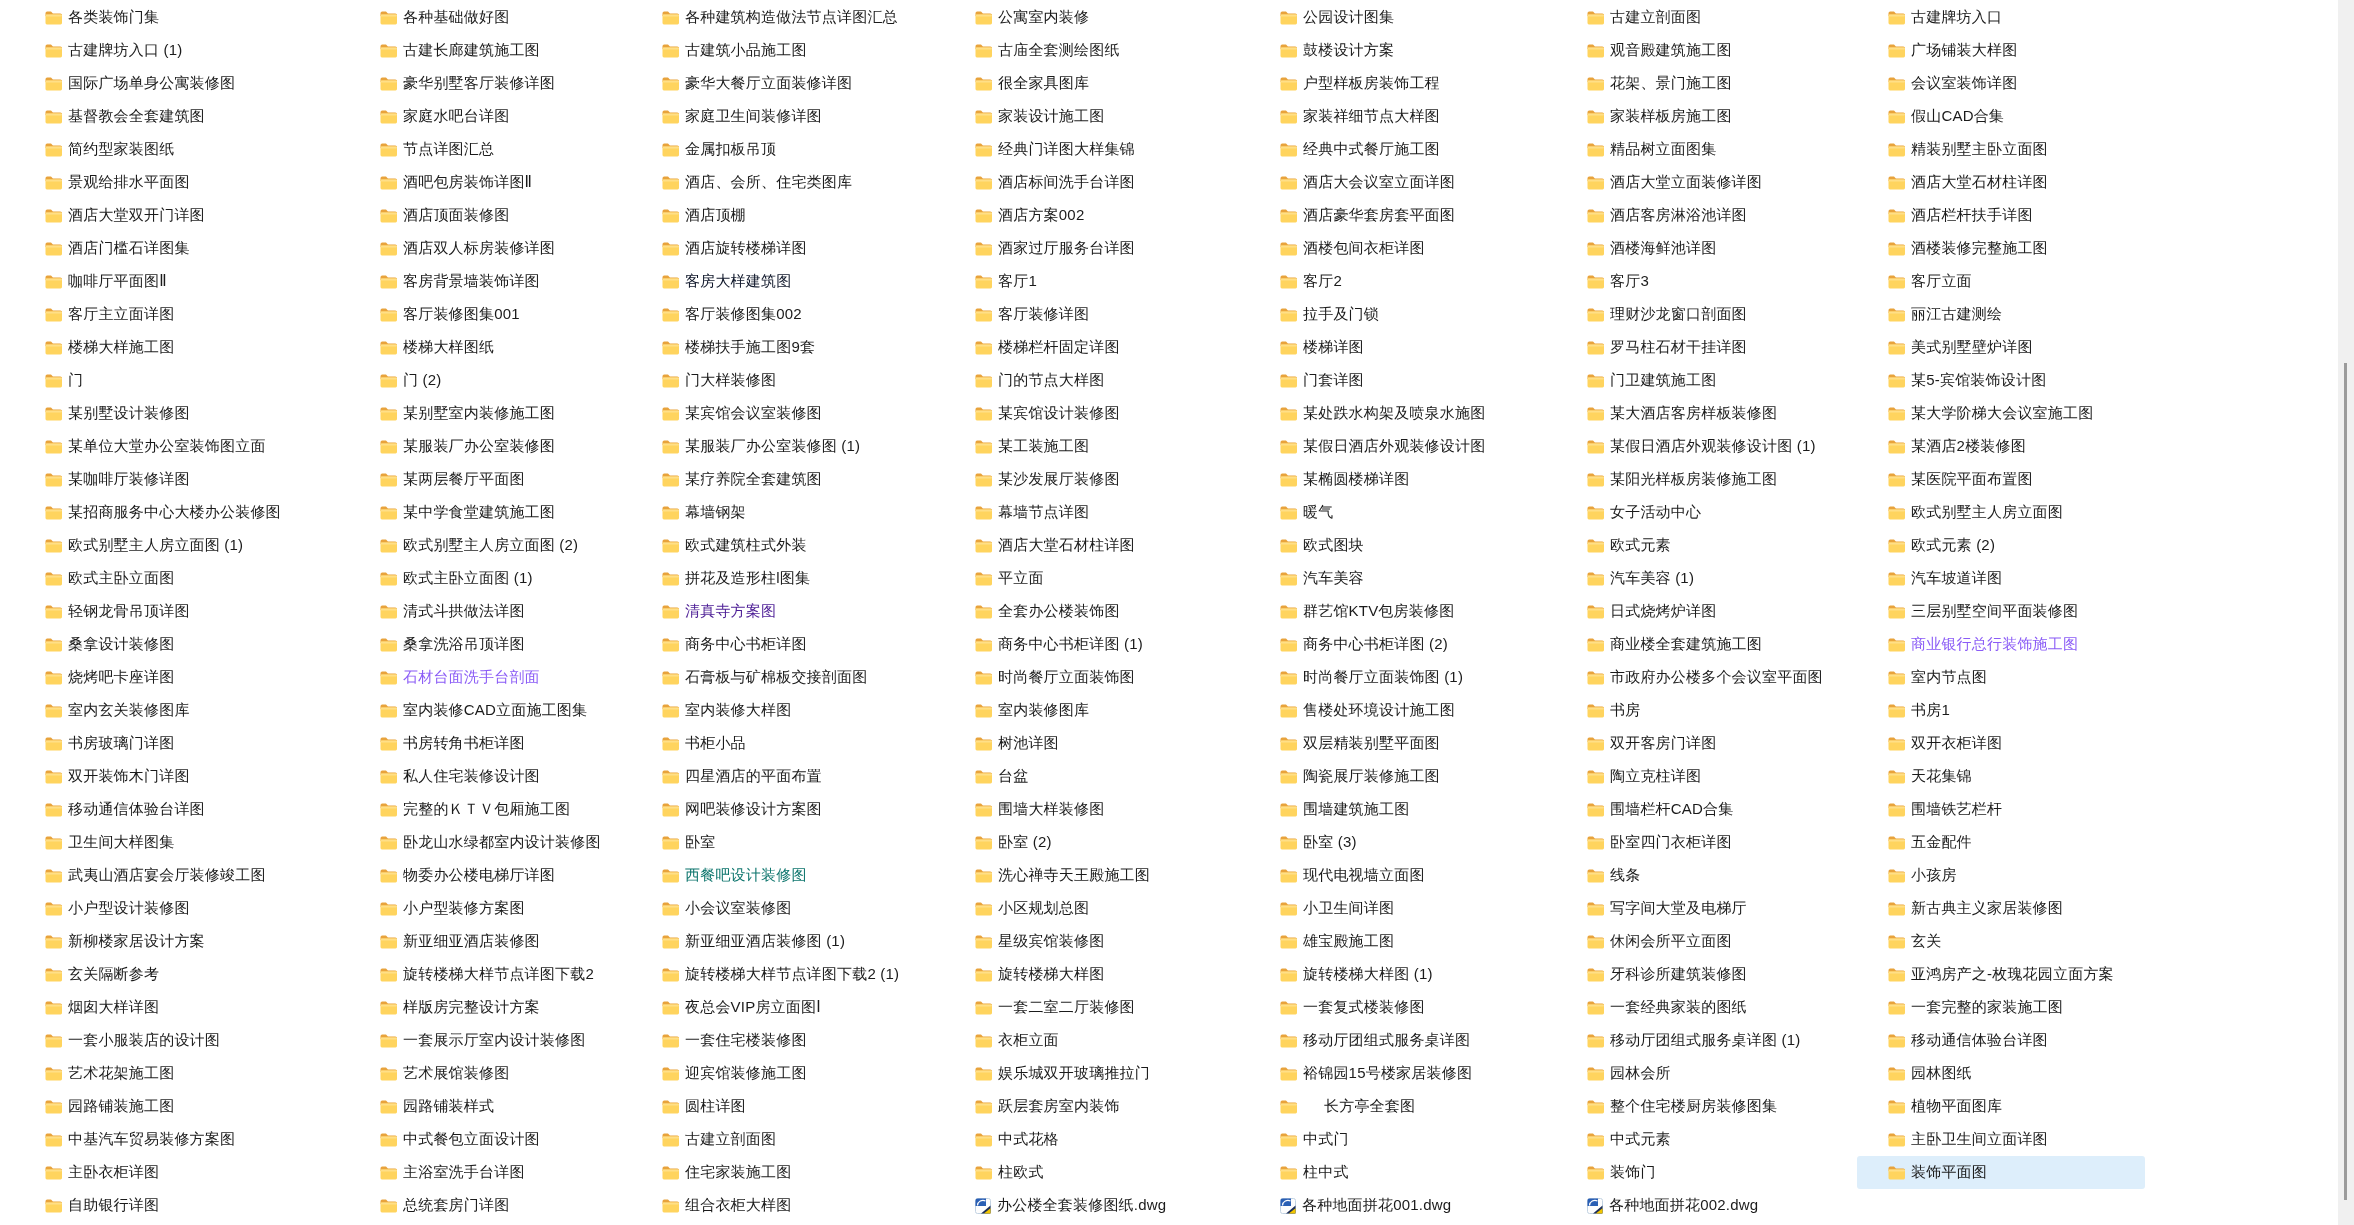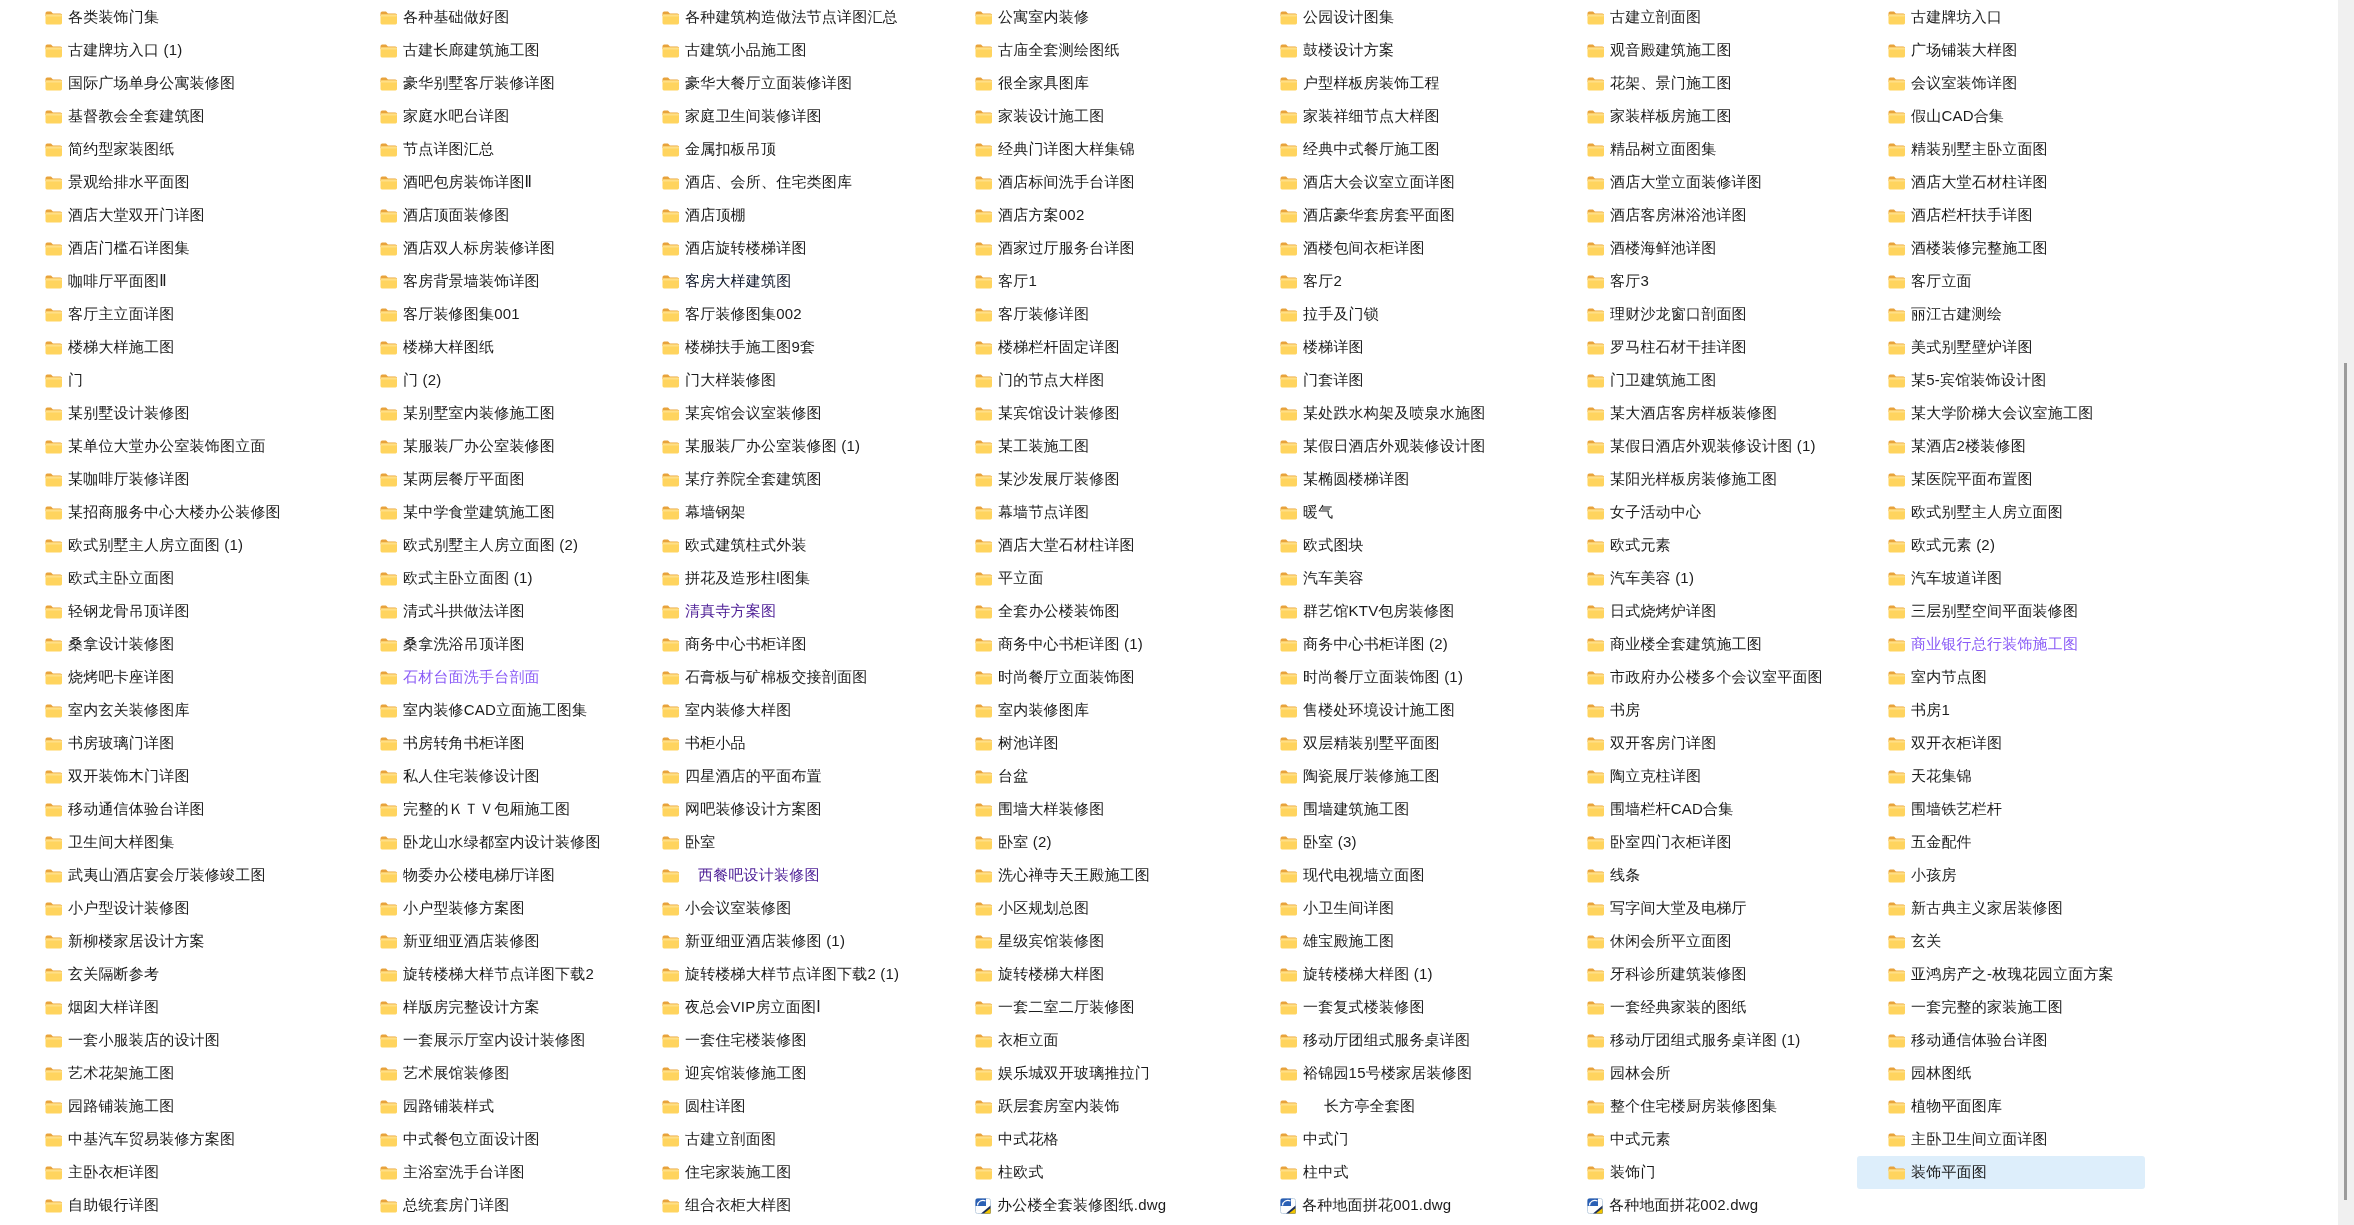--- a/index.html
+++ b/index.html
@@ -864,21 +864,21 @@
               <rect x="0.5" y="3.4" width="16.5" height="2.2" rx="1.1" fill="#ffdf87"></rect>
             </svg></span>
           <span class="label" style="color: rgb(27, 27, 27);">卧室</span>
         </div>
         <div class="item">
           <span class="ficon"><svg width="17" height="14" viewBox="0 0 17 14">
               <path d="M0.5 2.2 A1.7 1.7 0 0 1 2.2 0.5 H6 L7.9 2.4 H15.3 A1.7 1.7 0 0 1 17 4.1 V5 H0.5 Z" fill="#e8a33c"></path>
               <rect x="0.5" y="3.4" width="16.5" height="10.1" rx="1.4" fill="#ffd45e"></rect>
               <rect x="0.5" y="3.4" width="16.5" height="2.2" rx="1.1" fill="#ffdf87"></rect>
             </svg></span>
-          <span class="label" style="color: #4c1d95; margin-left: 13px;">西餐吧设计装修图</span>
+          <span class="label" style="color: #0f766e;">西餐吧设计装修图</span>
         </div>
         <div class="item">
           <span class="ficon"><svg width="17" height="14" viewBox="0 0 17 14">
               <path d="M0.5 2.2 A1.7 1.7 0 0 1 2.2 0.5 H6 L7.9 2.4 H15.3 A1.7 1.7 0 0 1 17 4.1 V5 H0.5 Z" fill="#e8a33c"></path>
               <rect x="0.5" y="3.4" width="16.5" height="10.1" rx="1.4" fill="#ffd45e"></rect>
               <rect x="0.5" y="3.4" width="16.5" height="2.2" rx="1.1" fill="#ffdf87"></rect>
             </svg></span>
           <span class="label" style="color: rgb(27, 27, 27);">小会议室装修图</span>
         </div>
         <div class="item">

